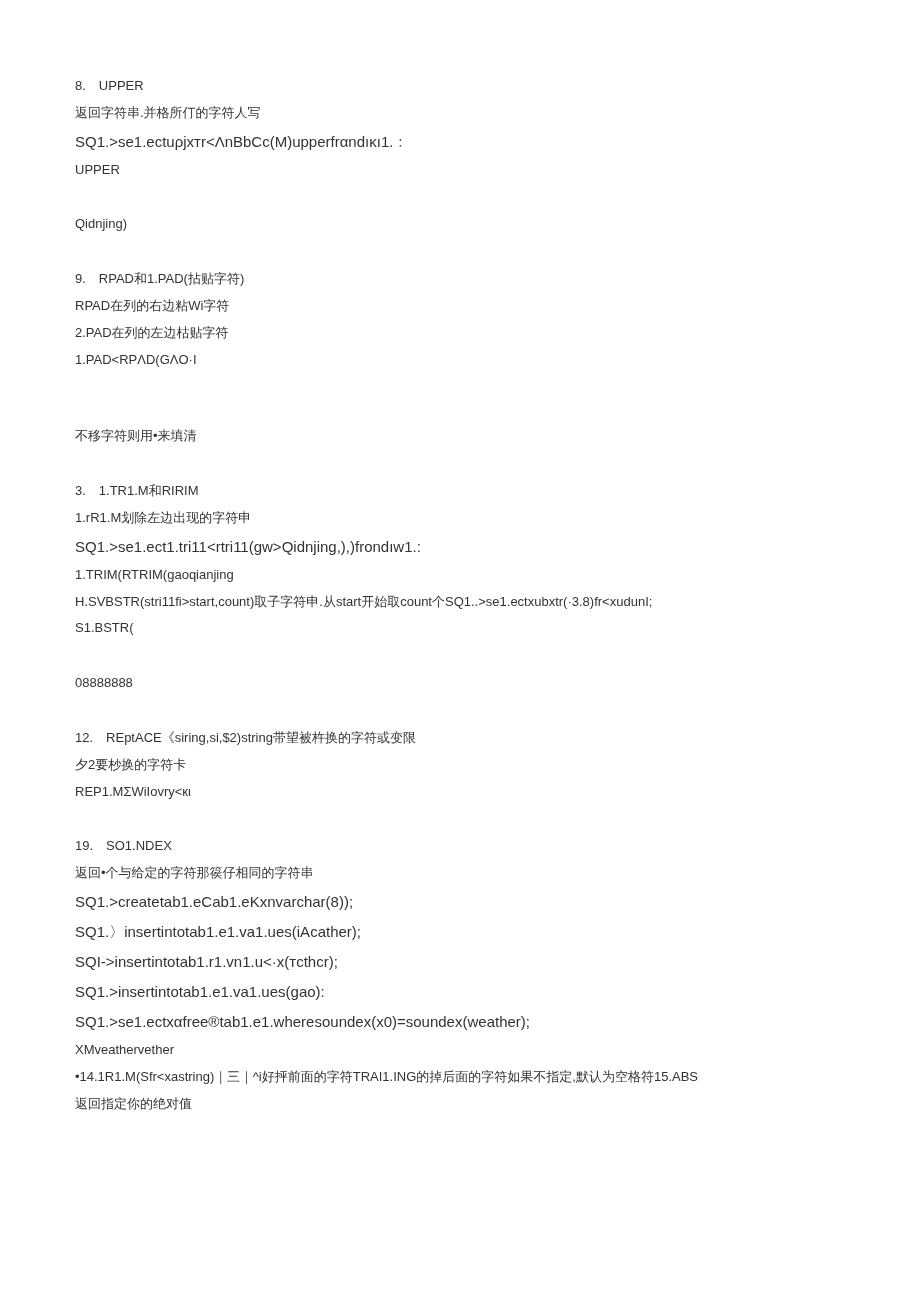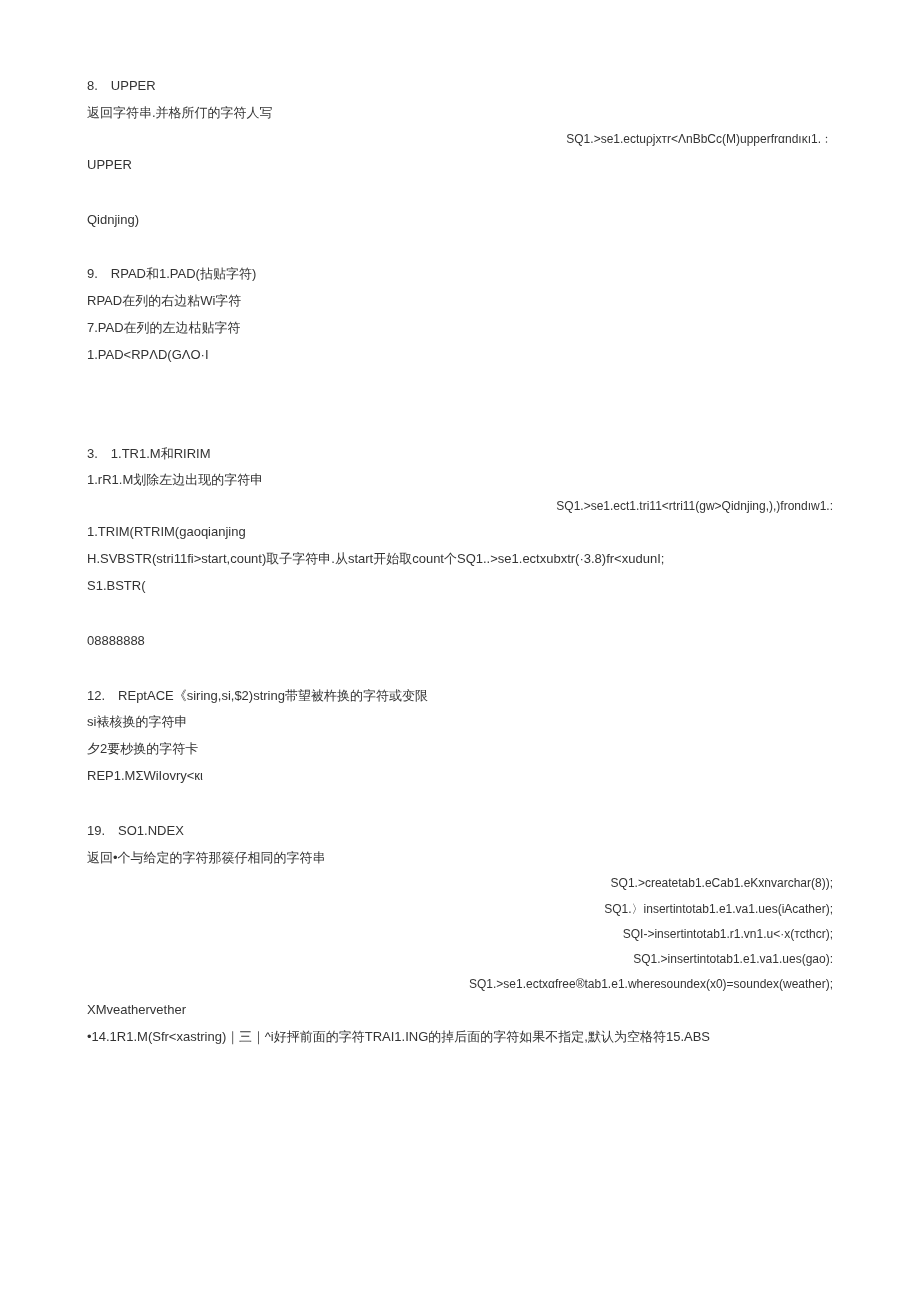--- a/index.html
+++ b/index.html
@@ -7,64 +7,64 @@
     padding: 70px 75px;
     width: 920px;
     box-sizing: border-box;
     font-family: "Microsoft YaHei", Arial, sans-serif;
     font-size: 13px;
     color: #333;
     line-height: 1.6;
     background: #fff;
   }
   .line {
-    margin: 6px 12px;
+    margin: 6px 0;
   }
   .gap {
     height: 22px;
   }
   .sql {
-    font-size: 12px;
-    text-align: right;
+    font-size: 15px;
   }
 </style>
 </head>
 <body>
 
 <div id="doc">
     <div class="line">8.　UPPER</div>
     <div class="line">返回字符串.并格所仃的字符人写</div>
     <div class="line sql">SQ1.&gt;se1.ectuρjxтr&lt;ΛnBbCc(M)upperfrαndıκı1.﹕</div>
     <div class="line">UPPER</div>
     <div class="gap"></div>
     <div class="line">Qidnjing)</div>
     <div class="gap"></div>
     <div class="line">9.　RPAD和1.PAD(拈贴字符)</div>
     <div class="line">RPAD在列的右边粘Wi字符</div>
-    <div class="line">7.PAD在列的左边枯贴字符</div>
+    <div class="line">2.PAD在列的左边枯贴字符</div>
     <div class="line">1.PAD&lt;RPΛD(GΛO·I</div>
     <div class="gap"></div>
     <div class="gap"></div>
+    <div class="line">不移字符则用•来填清</div>
     <div class="gap"></div>
     <div class="line">3.　1.TR1.M和RIRIM</div>
     <div class="line">1.rR1.M划除左边出现的字符申</div>
     <div class="line sql">SQ1.&gt;se1.ect1.tri11&lt;rtri11(gw&gt;Qidnjing,),)frondıw1.:</div>
     <div class="line">1.TRIM(RTRIM(gaoqianjing</div>
     <div class="line">H.SVBSTR(stri11fi&gt;start,count)取子字符申.从start开始取count个SQ1..&gt;se1.ectxubxtr(·3.8)fr&lt;xudunI;</div>
     <div class="line">S1.BSTR(</div>
     <div class="gap"></div>
     <div class="line">08888888</div>
     <div class="gap"></div>
     <div class="line">12.　REptACE《siring,si,$2)string带望被杵换的字符或变限</div>
-    <div class="line">si裱核换的字符申</div>
     <div class="line">夕2要杪换的字符卡</div>
     <div class="line">REP1.MΣWiIovry&lt;кι</div>
     <div class="gap"></div>
     <div class="line">19.　SO1.NDEX</div>
     <div class="line">返回•个与给定的字符那篌仔相同的字符串</div>
     <div class="line sql">SQ1.&gt;createtab1.eCab1.eKxnvarchar(8));</div>
     <div class="line sql">SQ1.〉insertintotab1.e1.va1.ues(iAcather);</div>
     <div class="line sql">SQI-&gt;insertintotab1.r1.vn1.u&lt;·x(тcthcr);</div>
     <div class="line sql">SQ1.&gt;insertintotab1.e1.va1.ues(gao):</div>
     <div class="line sql">SQ1.&gt;se1.ectxαfree®tab1.e1.wheresoundex(x0)=soundex(weather);</div>
     <div class="line">XMveathervether</div>
     <div class="line">•14.1R1.M(Sfr&lt;xastring)｜三｜^i好抨前面的字符TRAI1.ING的掉后面的字符如果不指定,默认为空格符15.ABS</div>
+    <div class="line">返回指定你的绝对值</div>
   </div>
 
 </body></html>

